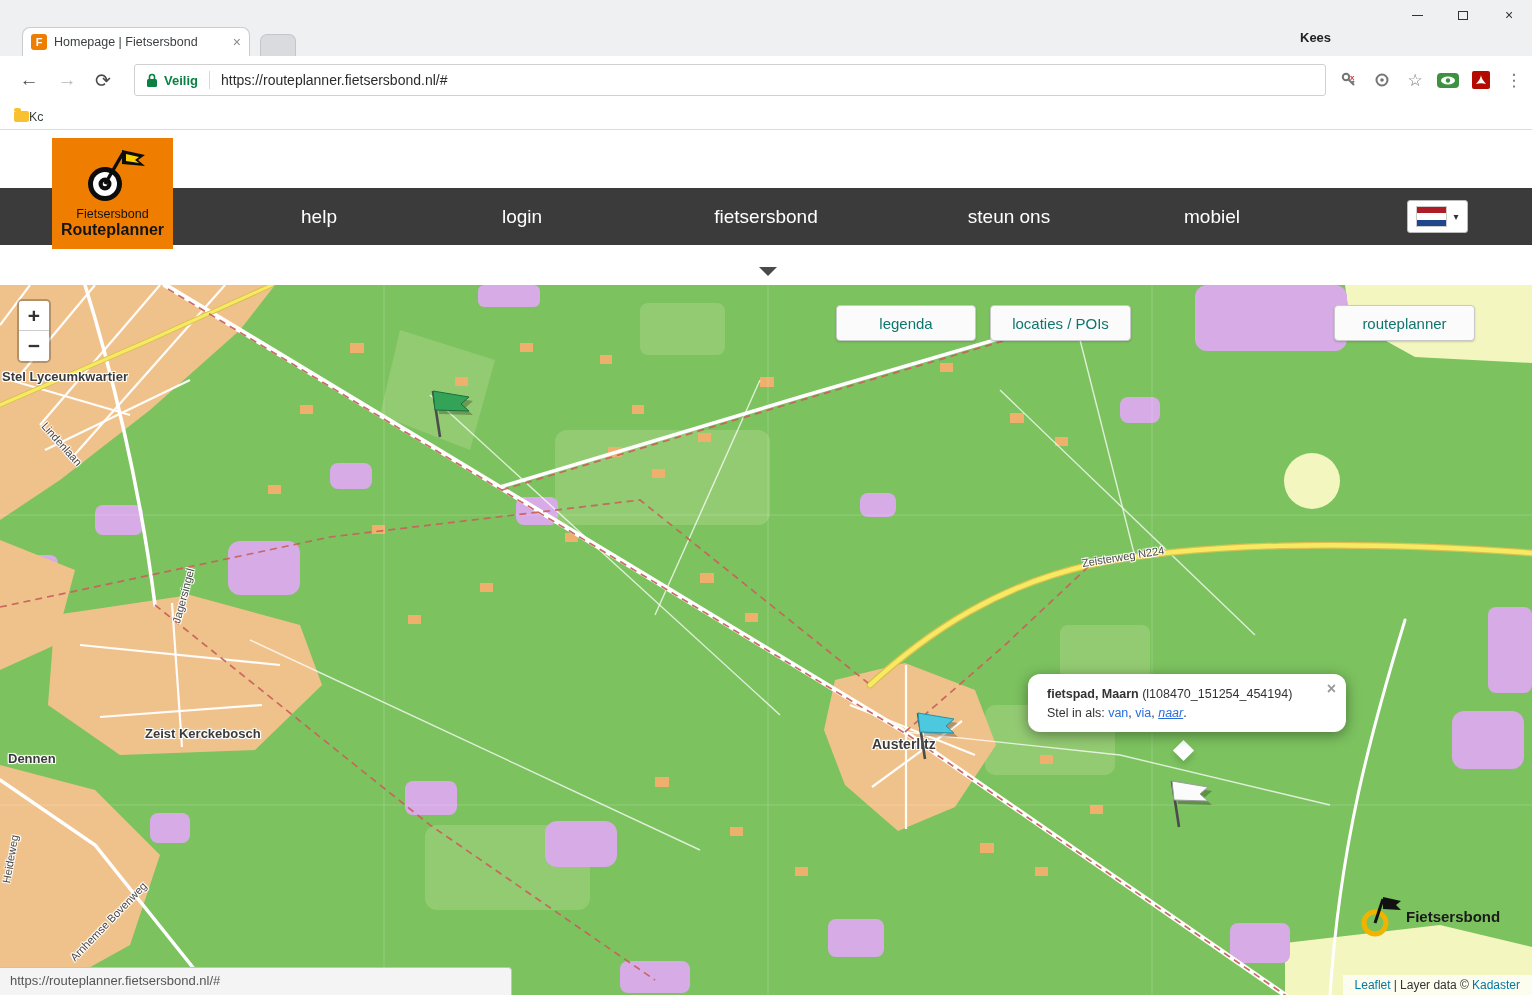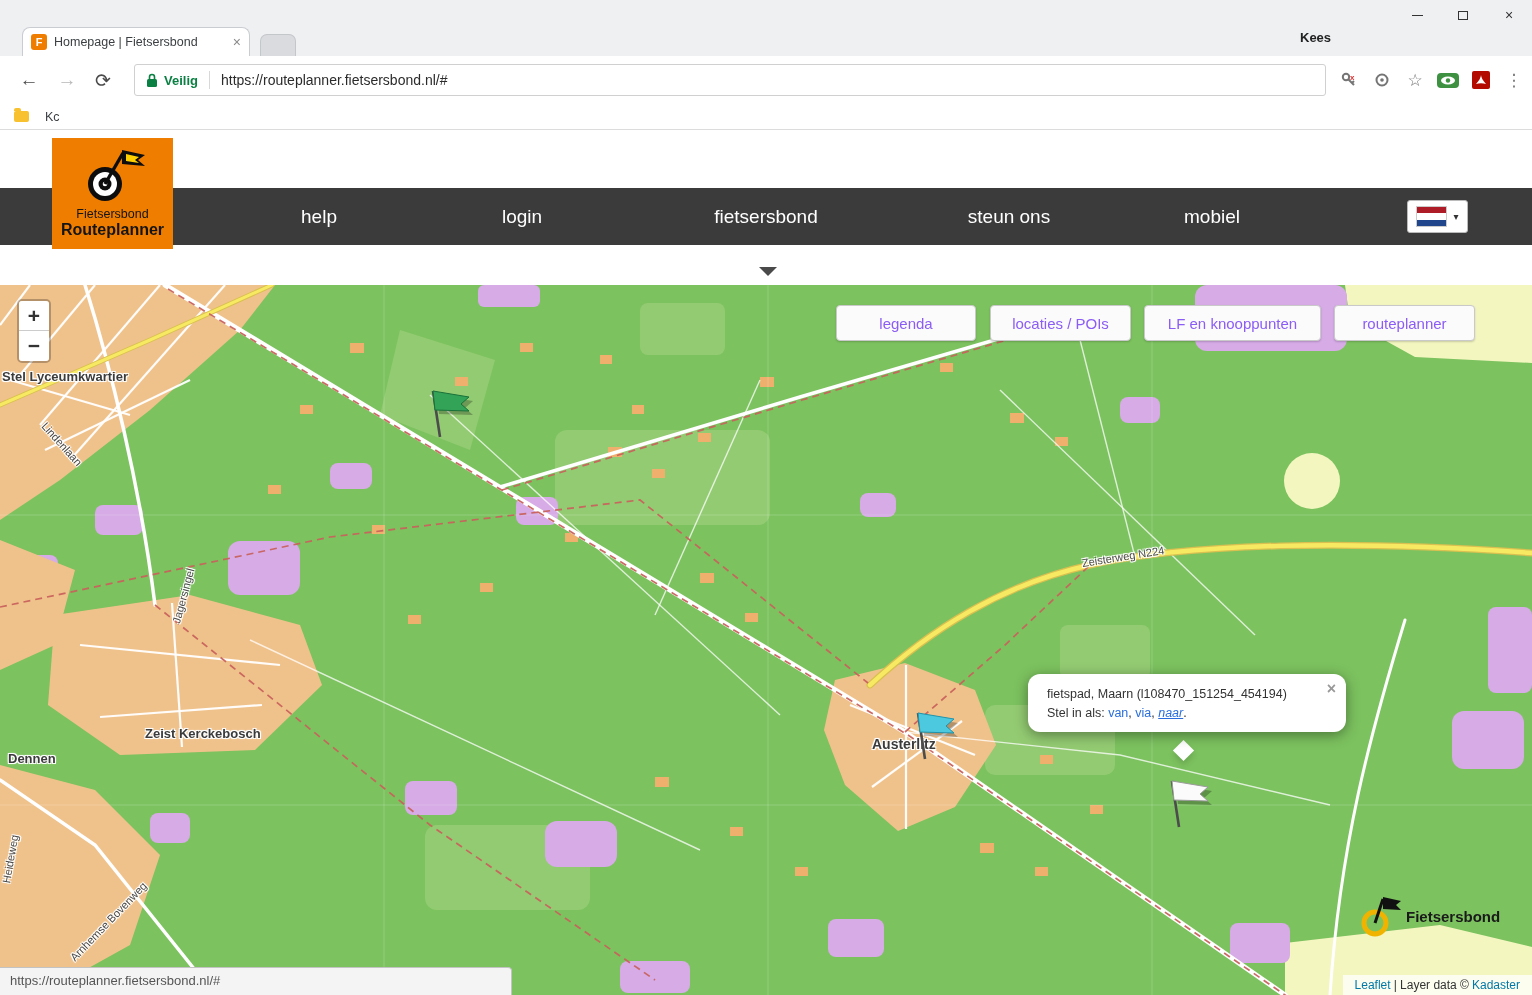--- a/index.html
+++ b/index.html
@@ -31,21 +31,21 @@
   .nav-btn.disabled { color:#b7b7b7; }
   .omnibox { position:absolute; left:118px; top:8px; width:1192px; height:32px; background:#fff; border:1px solid #d0d0d0;
              border-radius:3px; display:flex; align-items:center; padding:0 11px;margin-left:16px; }
   .secure { color:#0b8043; font-size:13px; font-weight:bold; margin-left:6px; }
   .omni-sep { width:1px; height:18px; background:#d8d8d8; margin:0 11px; }
   .url-text { font-size:14px; color:#2b2b2b; white-space:nowrap; }
   .right-icons { position:absolute; right:6px; top:8px; height:32px; display:flex; align-items:center; gap:9px; }
   .ricon { width:24px; height:24px; display:flex; align-items:center; justify-content:center; font-size:17px; color:#757575; position:relative; }
 
   .bookmarks { position:absolute; top:104px; left:0; width:1532px; height:26px; background:#fff; border-bottom:1px solid #dcdcdc;
-               display:flex; align-items:center; padding-left:14px; gap:16px; }
+               display:flex; align-items:center; padding-left:14px; gap:0; }
   .folder { width:15px; height:11px; background:#f7c12f; border-radius:2px; position:relative; }
   .folder:before { content:""; position:absolute; left:0; top:-3px; width:7px; height:3px; background:#f7c12f; border-radius:2px 2px 0 0; }
   .bm-label { font-size:12.5px; color:#3c4043; }
 
   
   .site-header { position:absolute; top:130px; left:0; width:1532px; height:70px; background:#fff; }
   .site-logo { position:absolute; left:52px; top:138px; width:121px; height:111px; background:#ef7d00; z-index:6;
                display:flex; flex-direction:column; align-items:center; }
   .logo-mark { margin-top:6px; }
   .logo-line1 { font-size:12.5px; color:#141414; margin-top:1px; }
@@ -78,28 +78,28 @@
 
   .marker { position:absolute; z-index:5; }
 
   .zoom-ctrl { position:absolute; left:17px; top:14px; width:34px; border:2px solid rgba(0,0,0,0.25); border-radius:5px;
                overflow:hidden; z-index:8; }
   .zoom-btn { width:30px; height:30px; background:#fff; color:#333; font-size:21px; font-weight:bold;
               display:flex; align-items:center; justify-content:center; }
   .zoom-btn:first-child { border-bottom:1px solid #ccc; }
 
   .layer-btn { position:absolute; top:20px; height:36px; background:#fbfbfb; border:1px solid #c9c9c9; border-radius:4px;
-               color:#8b5cf6; font-size:15px; display:flex; align-items:center; justify-content:center;
+               color:#0f766e; font-size:15px; display:flex; align-items:center; justify-content:center;
                box-shadow:0 1px 2px rgba(0,0,0,0.18); z-index:8; }
 
   .popup { position:absolute; left:1028px; top:389px; width:318px; background:#fff; border-radius:12px;
            box-shadow:0 3px 14px rgba(0,0,0,0.4); padding:13px 19px 12px 19px; font-size:12.5px; color:#333; z-index:9; }
   .popup-tail { position:absolute; left:1176px; top:458px; width:15px; height:15px; background:#fff; transform:rotate(45deg);
                 box-shadow:3px 3px 6px rgba(0,0,0,0.15); z-index:8; }
-  .popup-title { font-weight:normal; }
+  .popup-title { font-weight:bold; }
   .popup-line2 { margin-top:5px; }
   .popup a { color:#2a6edd; text-decoration:none; }
   .popup a.underlined { text-decoration:underline;font-style:italic; }
   .popup-close { position:absolute; right:10px; top:6px; font-size:16px; font-weight:bold; color:#999; }
 
   .watermark { position:absolute; left:1360px; top:608px; display:flex; align-items:center; gap:4px; z-index:7; }
   .watermark-text { font-size:15px; font-weight:bold; color:#1a1a1a; }
 
   .attribution { position:absolute; right:0; bottom:0; background:rgba(255,255,255,0.72); padding:3px 12px;
                  font-size:12px; color:#333; z-index:10; }
@@ -370,21 +370,20 @@
       <polygon points="10,8 46,14 38,21 46,28 12,27" fill="#fbfbfb" stroke="#9a9a9a" stroke-width="1"></polygon>
     </svg>
 
     <div class="zoom-ctrl">
       <div class="zoom-btn">+</div>
       <div class="zoom-btn">−</div>
     </div>
 
     <div class="layer-btn" style="left:836px; width:140px">legenda</div>
     <div class="layer-btn" style="left:990px; width:141px">locaties / POIs</div>
-    <div class="layer-btn" style="left:1144px; width:177px">LF en knooppunten</div>
     <div class="layer-btn" style="left:1334px; width:141px">routeplanner</div>
 
     <div class="popup-tail"></div>
     <div class="popup">
       <div>
         <span class="popup-title">fietspad, Maarn</span>
         <span>(l108470_151254_454194)</span>
       </div>
       <div class="popup-line2">
         <span>Stel in als:</span>

